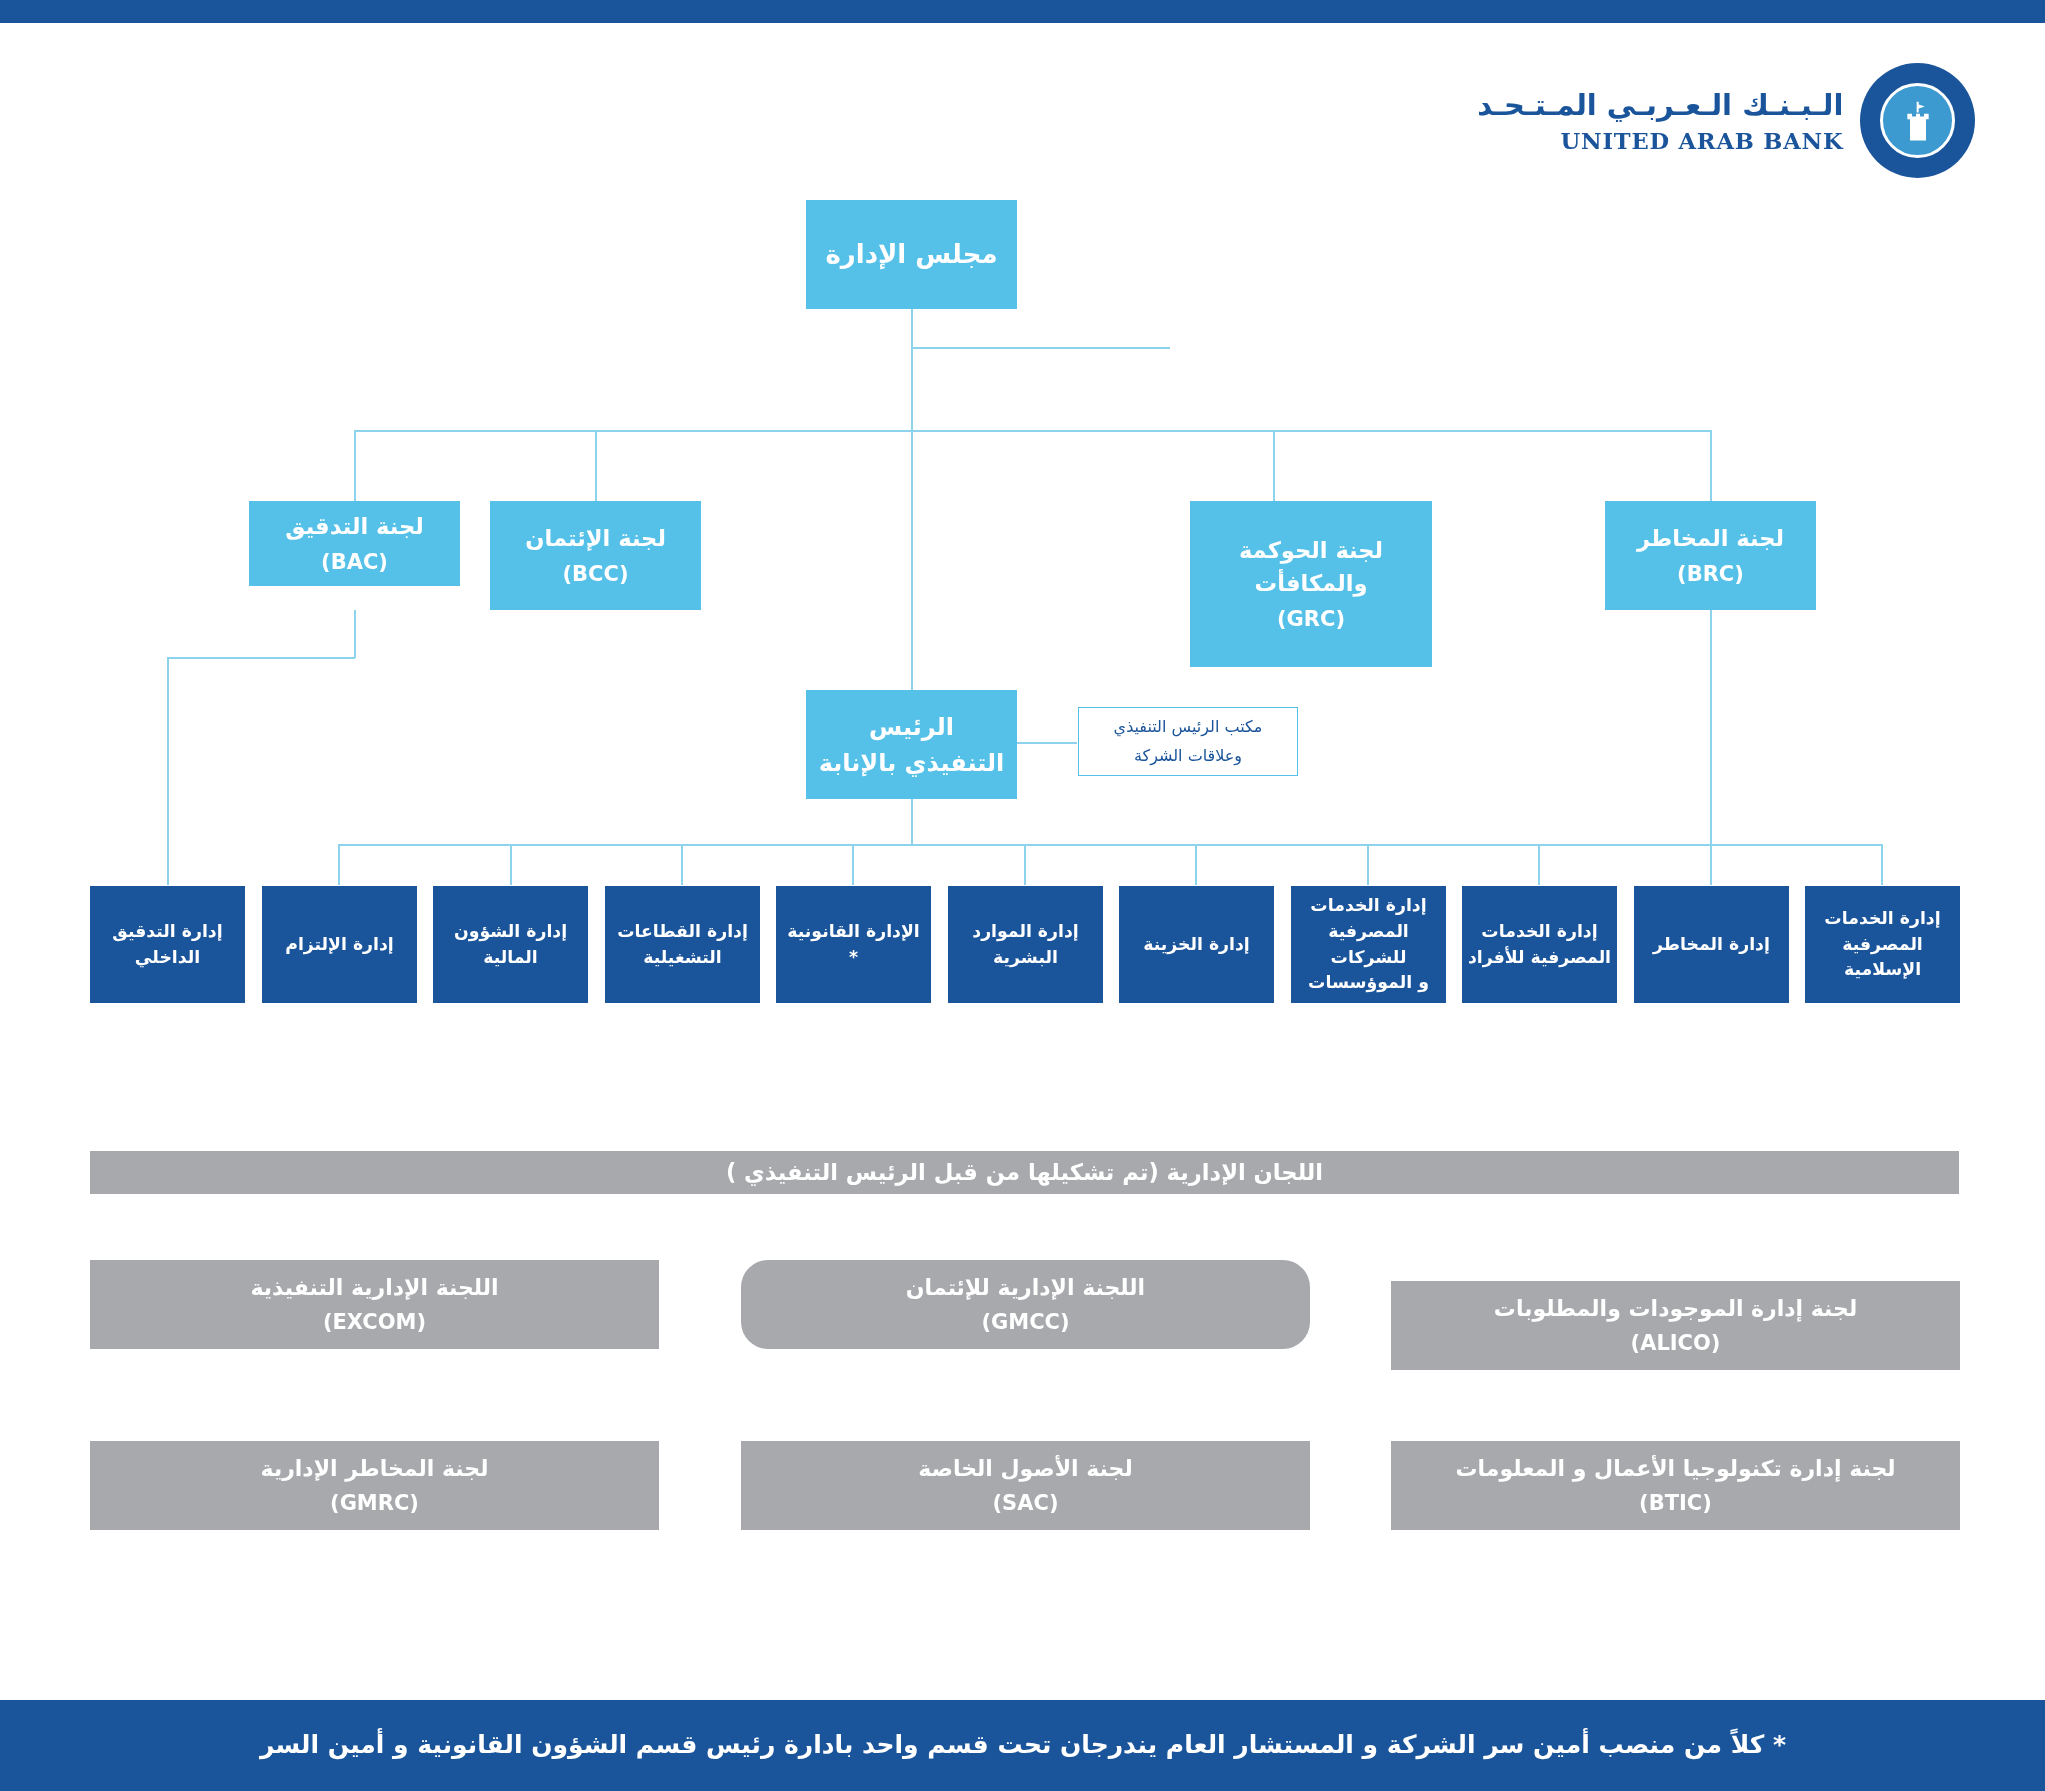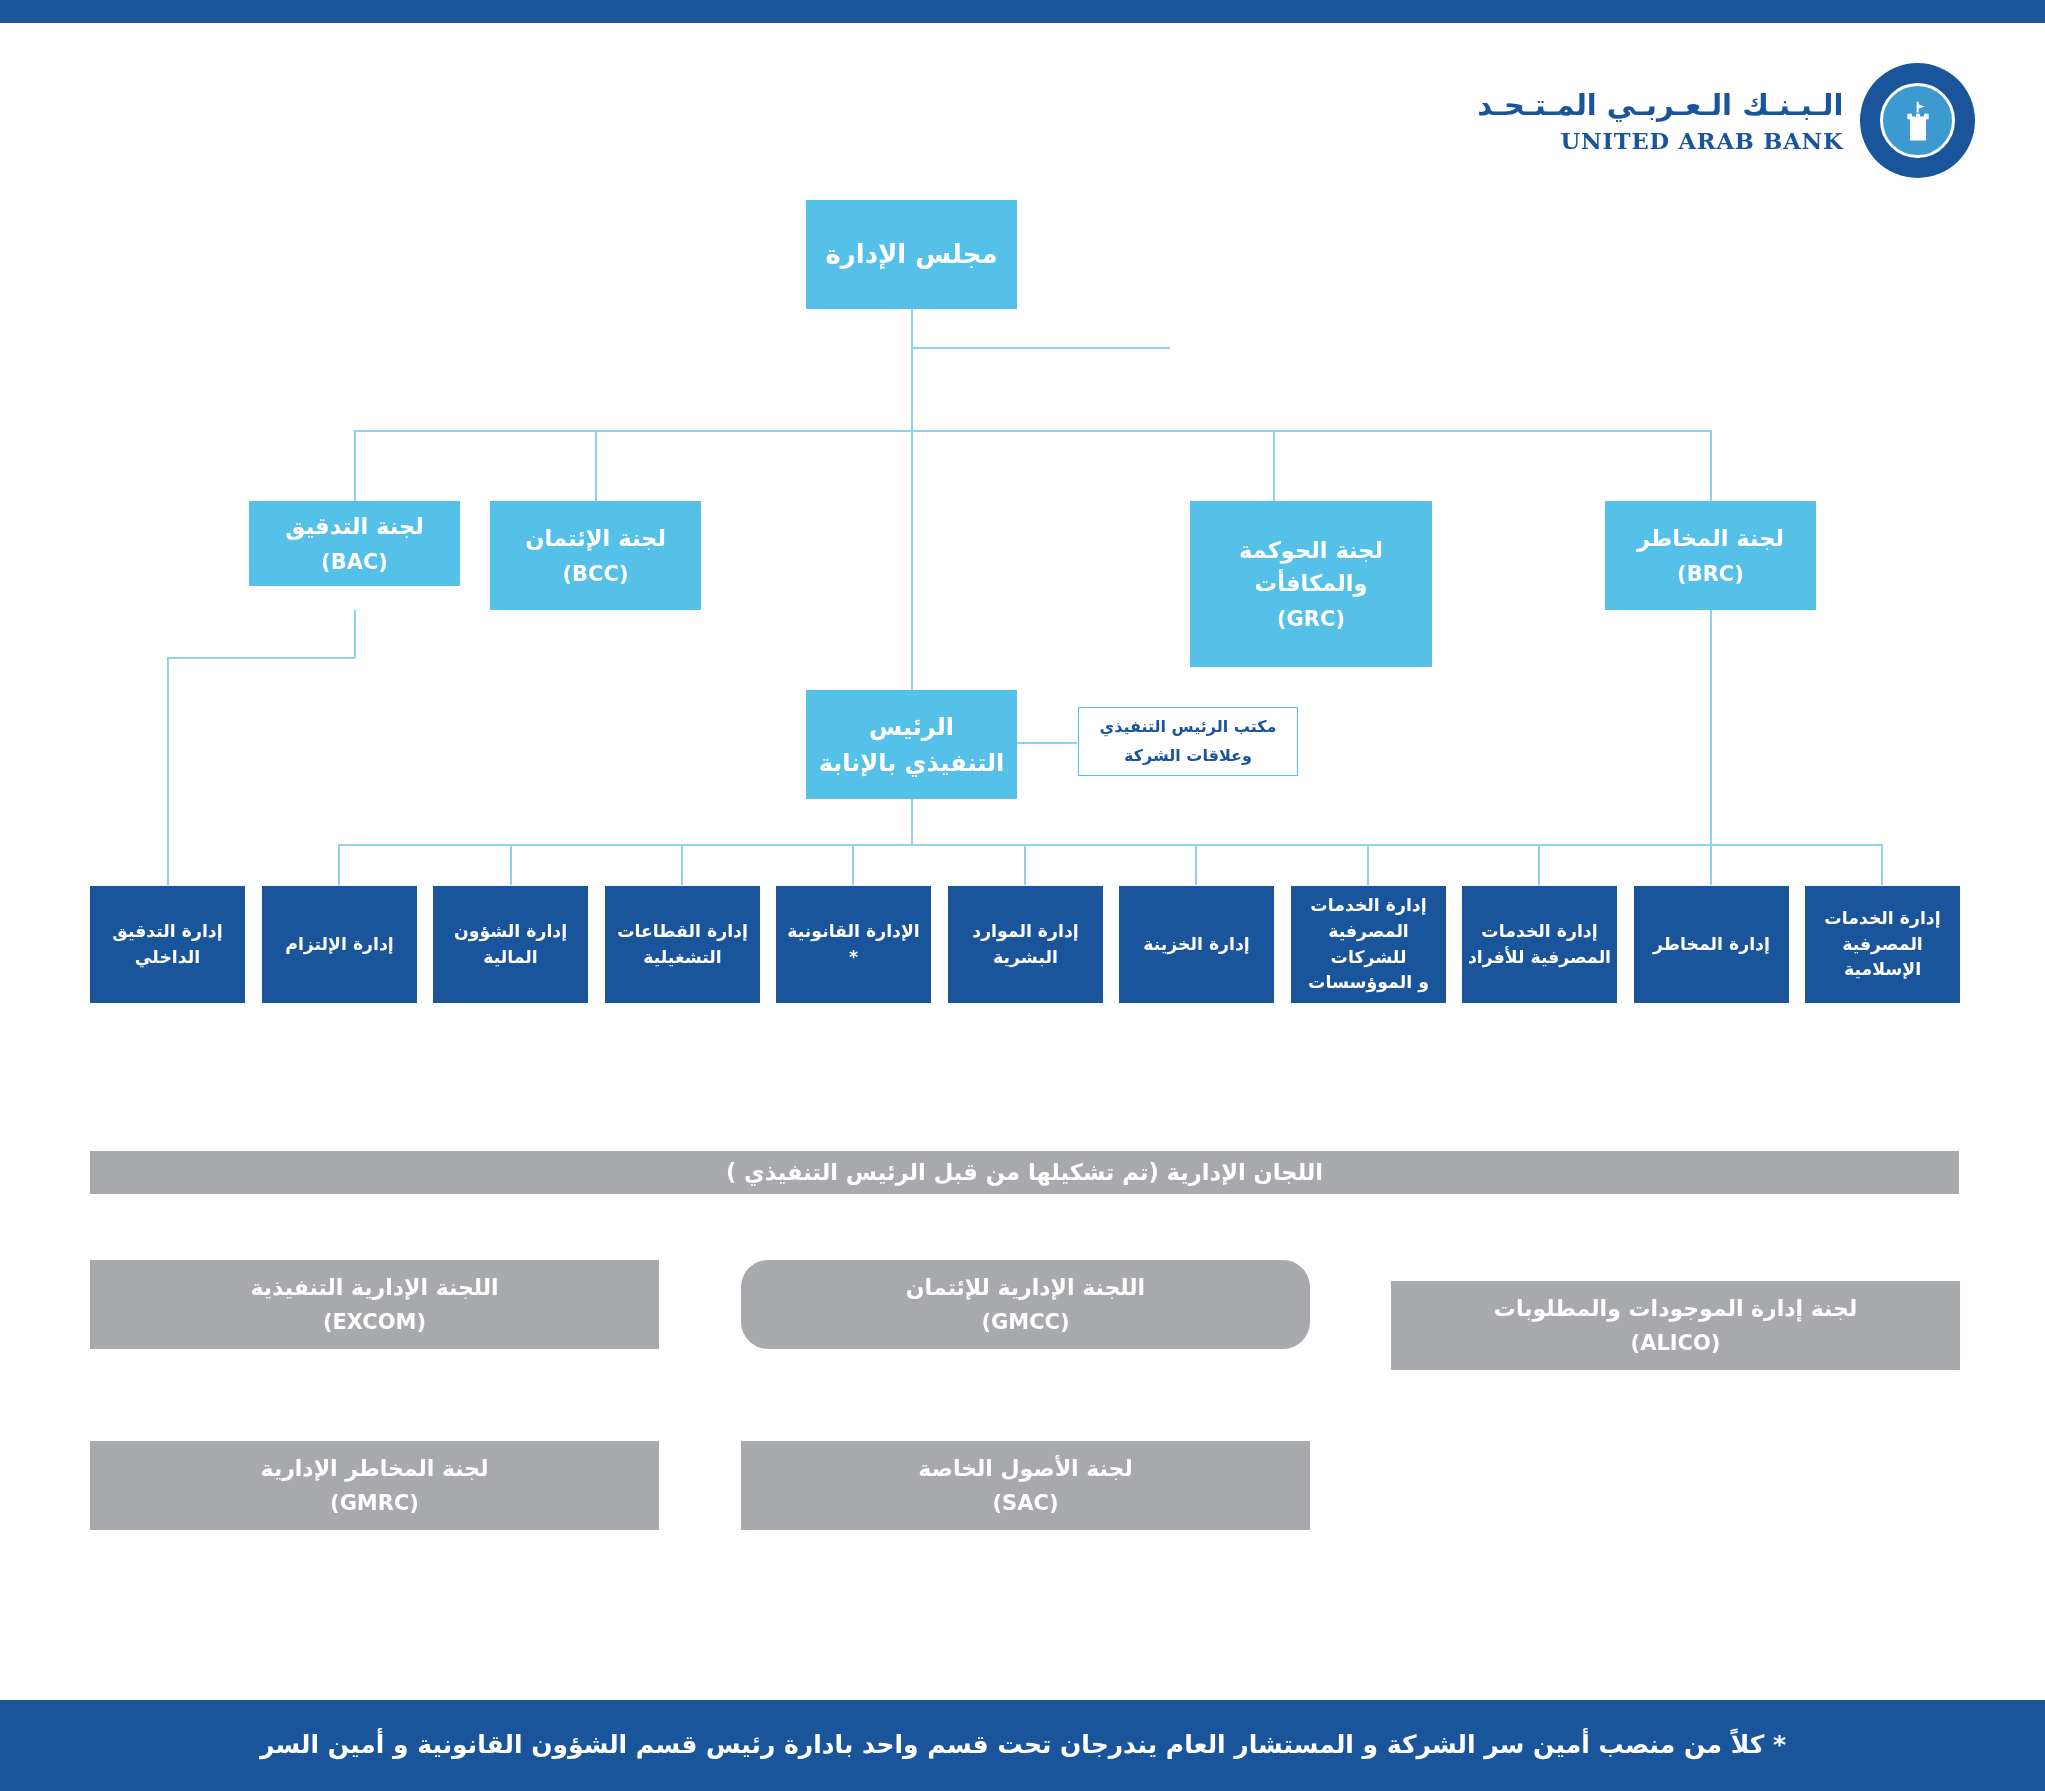--- a/index.html
+++ b/index.html
@@ -34,21 +34,21 @@
   .navy{ background:var(--navy); }
   .grayb{ background:var(--gray); }
   .lbl{ color:#ffffff; font-weight:bold; white-space:pre-line; direction:rtl; line-height:1.45; }
   .board-lbl{ font-size:26px; }
   .sec-lbl{ font-size:22.6px; line-height:1.55; }
   .com-name{ font-size:22.6px; }
   .com-code{ font-size:21px; margin-top:4.5px; direction:ltr; }
   .ceo-lbl{ font-size:24px; line-height:1.5; }
   .dept-lbl{ font-size:17.3px; line-height:1.5; }
   .office{ background:#ffffff; border:1.5px solid var(--sky); }
-  .office-lbl{ color:var(--navy); font-size:16px; font-weight:bold; white-space:pre-line; direction:rtl; line-height:1.8; }
+  .office-lbl{ color:var(--navy); font-size:16px; font-weight:normal; white-space:pre-line; direction:rtl; line-height:1.8; }
   .mgmt-header{ position:absolute; left:90px; top:1151px; width:1869px; height:43px; background:var(--gray);
         display:flex; align-items:center; justify-content:center; }
   .mgmt-header .lbl{ font-size:22.6px; }
   .gname{ font-size:22px; }
   .gcode{ font-size:21px; margin-top:3px; direction:ltr; }
   .footer{ position:absolute; left:0; top:1700px; width:2046px; height:91px; background:var(--navy);
         display:flex; align-items:center; justify-content:center; }
   .footer .lbl{ font-size:25px; }
 
   .line{ position:absolute; background:var(--line); }
@@ -193,19 +193,23 @@
   </div>
 
   <div class="box grayb" style="left:90px;top:1441px;width:569px;height:89px;">
     <div class="lbl gname">لجنة المخاطر الإدارية</div>
     <div class="lbl gcode">(GMRC)</div>
   </div>
   <div class="box grayb" style="left:741px;top:1441px;width:569px;height:89px;">
     <div class="lbl gname">لجنة الأصول الخاصة</div>
     <div class="lbl gcode">(SAC)</div>
   </div>
+  <div class="box grayb" style="left:1391px;top:1441px;width:569px;height:89px;">
+    <div class="lbl gname">لجنة إدارة تكنولوجيا الأعمال و المعلومات</div>
+    <div class="lbl gcode">(BTIC)</div>
+  </div>
 
   <div class="footer">
     <div class="lbl">* كلاً من منصب أمين سر الشركة و المستشار العام يندرجان تحت قسم واحد بادارة رئيس قسم الشؤون القانونية و أمين السر</div>
   </div>
 
 </div>
 
 
 </body></html>

